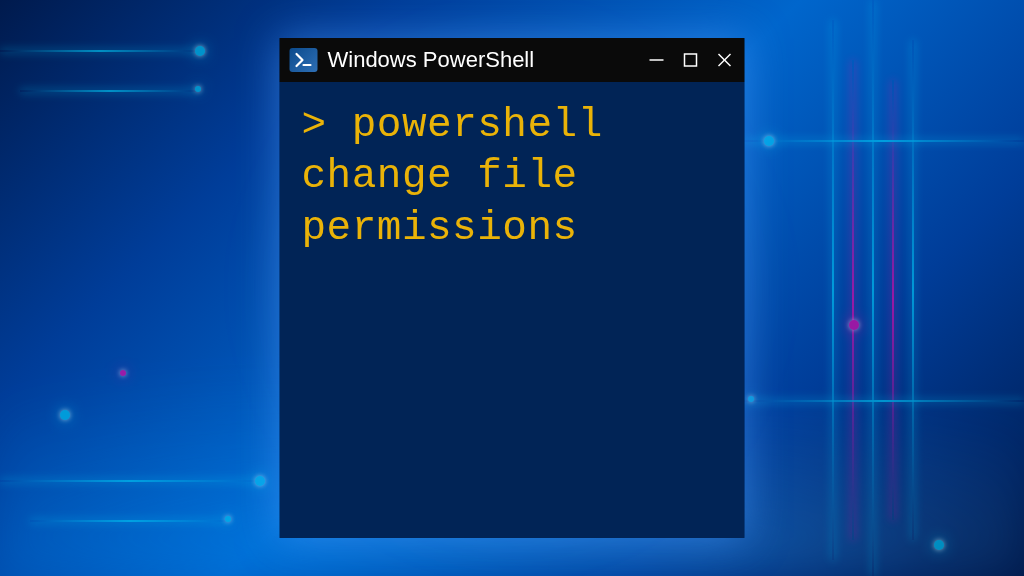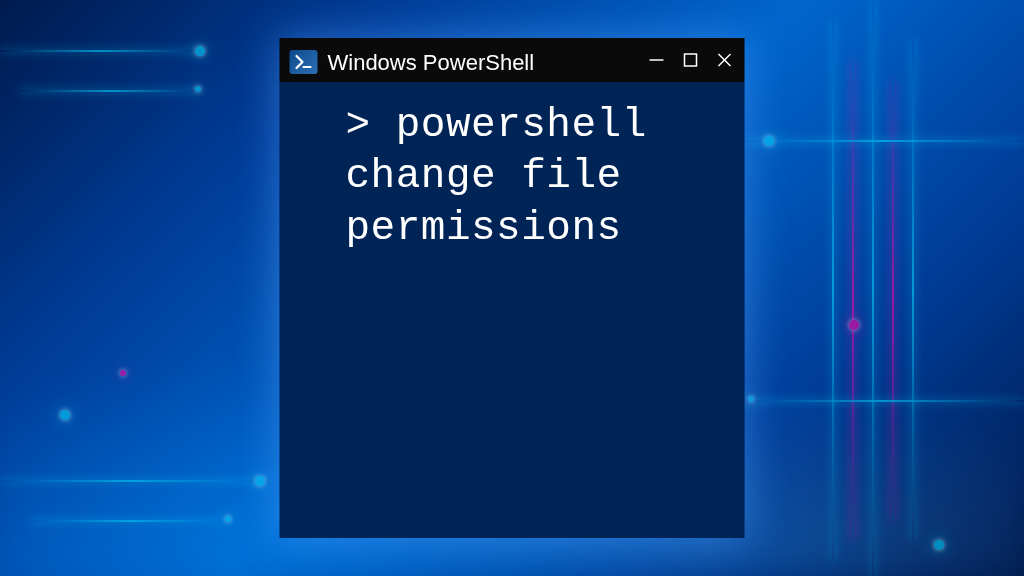--- a/index.html
+++ b/index.html
@@ -101,21 +101,22 @@
       height: 500px;
       z-index: 2;
       border-radius: 2px;
       box-shadow: 0 0 40px rgba(80,160,255,0.5);
     }
     
     .titlebar {
       height: 44px;
       background: #0a0a0a;
       display: flex;
-      padding: 12px 10px;
+      align-items: center;
+      padding: 4px 10px;
       gap: 10px;
     }
     
     .ps-icon {
       width: 28px;
       height: 24px;
       background: linear-gradient(135deg, #0b4a8c, #2e6fb5);
       border-radius: 3px;
       display: flex;
       align-items: center;
@@ -163,25 +164,24 @@
     
     .terminal-body {
       height: calc(100% - 44px);
       background: #012456;
       padding: 18px 22px;
     }
     
     .prompt-line {
       font-family: "Consolas", "Courier New", monospace;
       font-size: 41px;
-      color: #ffffff;
+      color: #eab308;
       line-height: 1.25;
       letter-spacing: 0.5px;
       word-wrap: break-word;
-      margin-left: 44px;
     }
     
     .prompt-symbol {
       display: inline;
     }
     
     .command-text {
       display: inline;
     }
   </style>

